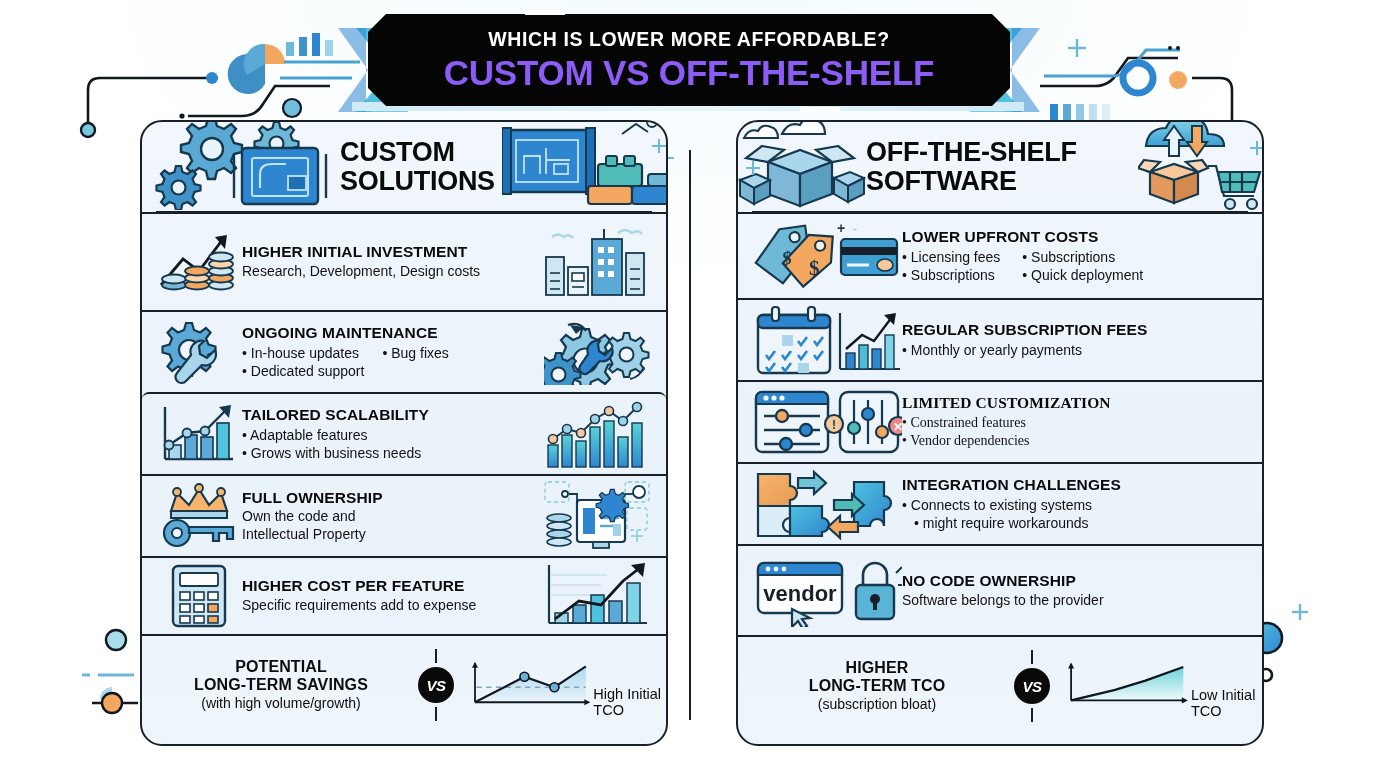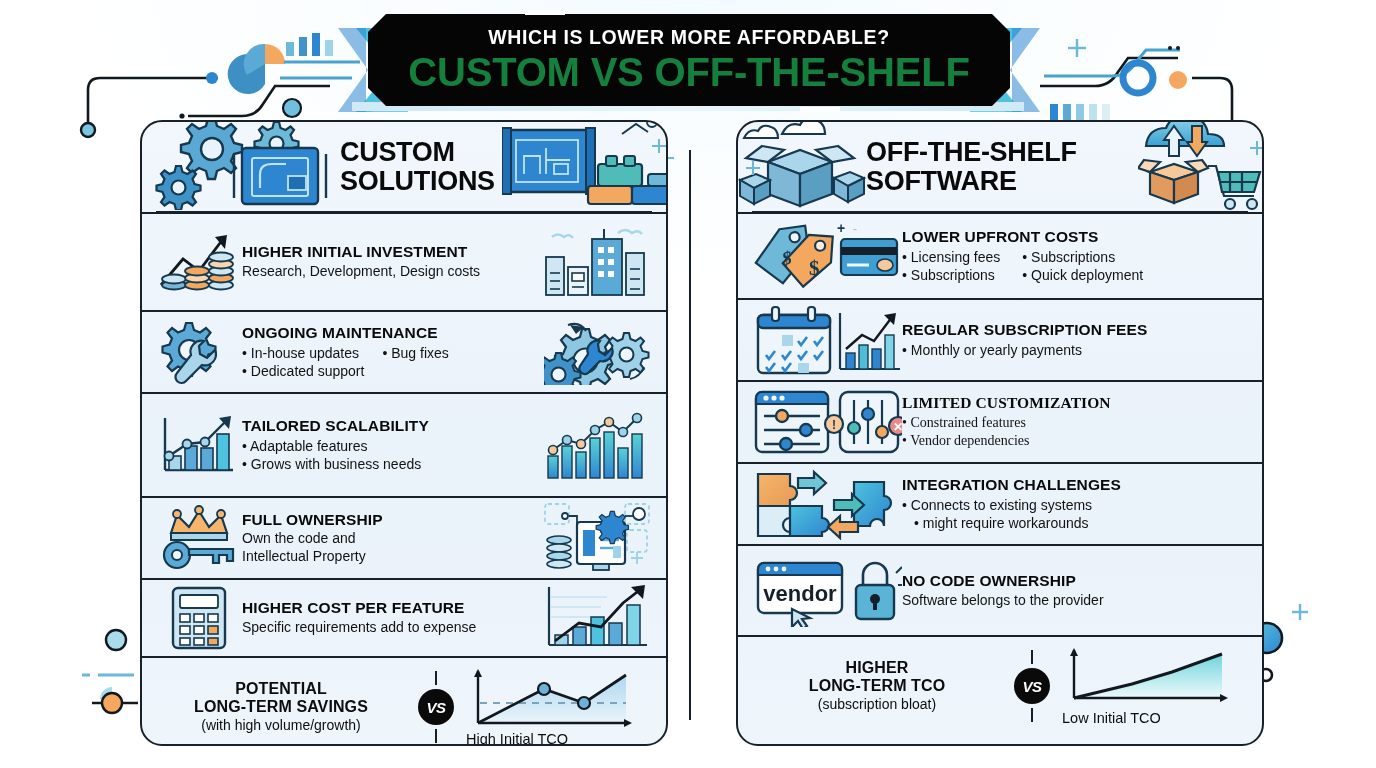--- a/index.html
+++ b/index.html
@@ -25,21 +25,21 @@
     position:absolute;left:368px;top:8px;width:642px;height:92px;
     background:#050505;
     clip-path:polygon(18px 0,624px 0,642px 18px,642px 74px,624px 92px,18px 92px,0 74px,0 18px);
     display:flex;flex-direction:column;align-items:center;justify-content:center;
   }
   .banner-sub{
     color:#ffffff;font-size:19.5px;font-weight:bold;letter-spacing:.6px;
     line-height:1;margin-bottom:5px;white-space:nowrap;
   }
   .banner-title{
-    color:#15803d;font-size:40px;font-weight:bold;letter-spacing:-.2px;
+    color:#8b5cf6;font-size:35px;font-weight:bold;letter-spacing:-.2px;
     line-height:1;white-space:nowrap;
   }
   .banner-topnotch{
     position:absolute;left:525px;top:4px;width:40px;height:5px;background:#ffffff;
   }
   .banner-botnotch{
     position:absolute;left:800px;top:101px;width:40px;height:5px;background:#ffffff;
   }
   .banner-strip{
     position:absolute;left:352px;top:96px;width:672px;height:9px;
@@ -113,21 +113,21 @@
   .foot-l1{font-size:16px;font-weight:bold;line-height:1.12;letter-spacing:.1px;}
   .foot-l2{font-size:16px;font-weight:bold;line-height:1.12;letter-spacing:.1px;}
   .foot-note{font-size:14px;line-height:1.2;margin-top:1px;}
   .vs-stack{width:60px;flex:0 0 60px;display:flex;flex-direction:column;align-items:center;justify-content:center;gap:4px;}
   .vs-tick{width:2px;height:14px;background:#16202b;}
   .vs-badge{
     width:36px;height:36px;border-radius:50%;background:#0a0a0a;color:#fff;
     display:flex;align-items:center;justify-content:center;
     font-size:15px;font-weight:bold;font-style:italic;letter-spacing:-.5px;
   }
-  .foot-chart{flex:1;display:flex;flex-direction:column;align-items:flex-start;}
+  .foot-chart{flex:1;display:flex;flex-direction:row;align-items:flex-end;}
   .foot-chart-label{font-size:14.5px;margin-top:-2px;}
 
   
   .deco{position:absolute;pointer-events:none;}
 </style>
 </head>
 <body>
 
 <div class="page-bg"></div>
 
@@ -393,21 +393,21 @@
           <circle cx="14.5" cy="55.5" r="7" fill="#eef6fb"></circle>
         </g>
         <path d="M56 22 a10 10 0 0 0 -12 13 l-8 12 a5.5 5.5 0 0 0 8 7 l12-12 a10 10 0 0 0 12-13 l-7 7 -6-4 -1-7z" fill="#2f86d0" stroke="#16394f" stroke-width="2.2"></path>
         <path d="M24 6 q12 -4 18 6" fill="none" stroke="#16394f" stroke-width="2.2"></path>
         <path d="M40 8 l-14 -2 l6 9z" fill="#16394f"></path>
         <path d="M100 48 q-4 10 -14 12" fill="none" stroke="#16394f" stroke-width="2"></path>
       </svg>
     </div>
   </div>
 
-  <div class="row" style="height:104px;">
+  <div class="row" style="height:82px;border-radius:7px;">
     <div class="icon-left">
       <svg width="80" height="66" viewBox="0 0 80 66">
         <line x1="6" y1="6" x2="6" y2="58" stroke="#16394f" stroke-width="2.4"></line>
         <line x1="6" y1="58" x2="74" y2="58" stroke="#16394f" stroke-width="2.4"></line>
         <g stroke="#16394f" stroke-width="1.6">
           <rect x="10" y="44" width="12" height="14" fill="#a9d6ea"></rect>
           <rect x="26" y="34" width="12" height="24" fill="#5aa9d6"></rect>
           <rect x="42" y="36" width="12" height="22" fill="#5aa9d6"></rect>
           <rect x="58" y="22" width="12" height="36" fill="#4ec2de"></rect>
         </g>

